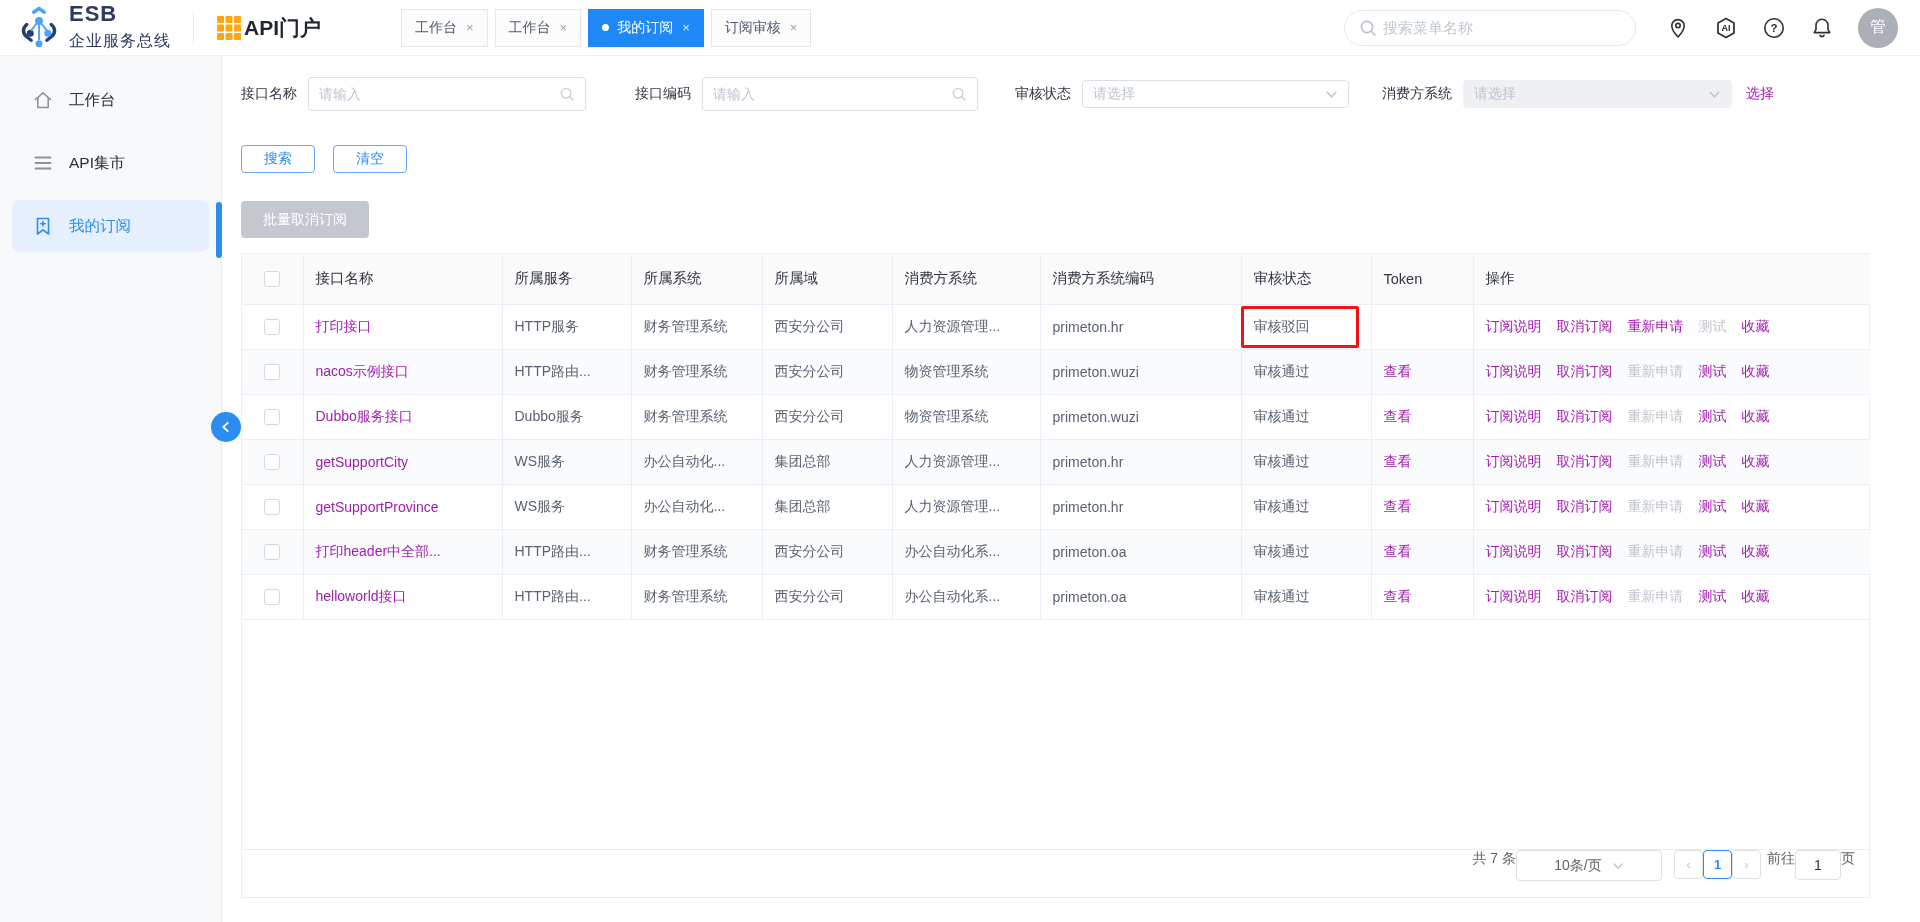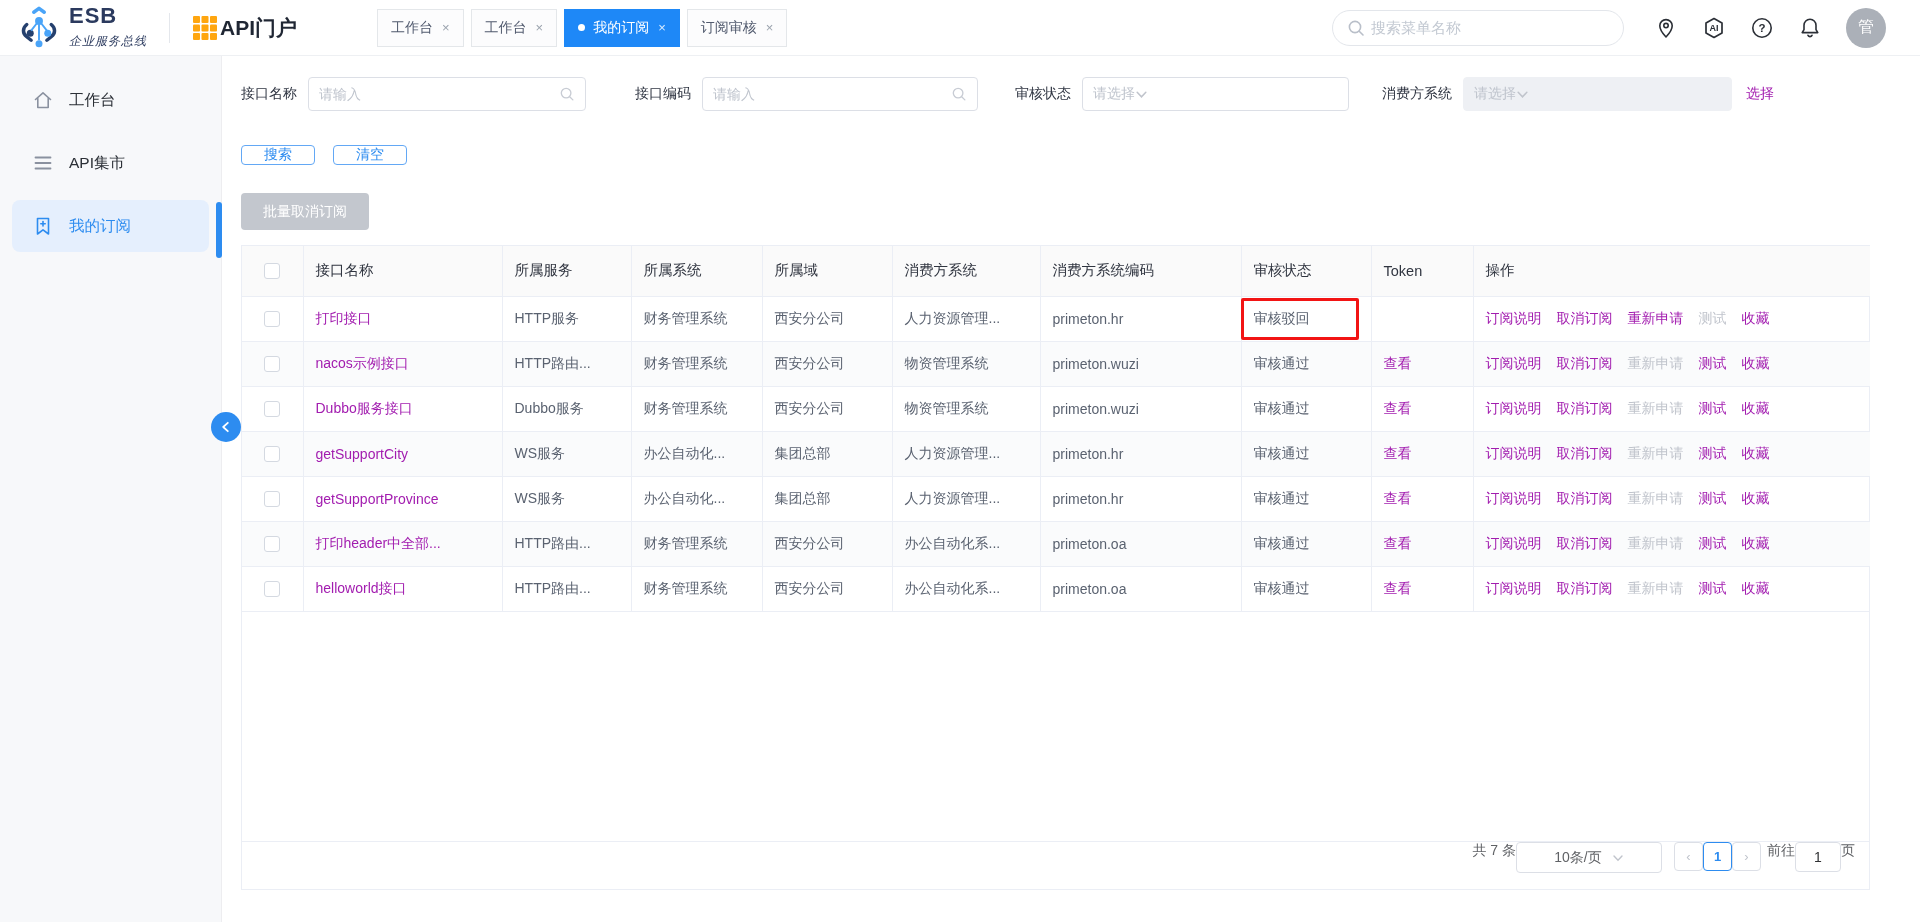--- a/index.html
+++ b/index.html
@@ -1,25 +1,25 @@
 <!DOCTYPE html>
 <html><head>
 <meta charset="utf-8">
 <style>
   * { margin:0; padding:0; box-sizing:border-box; }
   html,body { width:1920px; height:922px; background:#fff; overflow:hidden;
     font-family:"Liberation Sans","DejaVu Sans",sans-serif; color:#515a6e; }
   body { position:relative; }
 
   
-  .hdr { height:56px; display:flex; align-items:center; padding:0 34px 0 18px;
+  .hdr { height:56px; display:flex; align-items:center; padding:0 22px 0 18px;
     border-bottom:1px solid #eef0f3; background:#fff; position:relative; z-index:5; }
   .logo { display:flex; align-items:center; gap:9px; }
   .logo-txt .t1 { font-size:22px; font-weight:bold; color:#2b3a5e; line-height:22px; letter-spacing:1px; }
-  .logo-txt .t2 { font-size:12px; color:#2b3a5e; margin-top:6px; letter-spacing:1px;font-style:italic; }
+  .logo-txt .t2 { font-size:16px; color:#2b3a5e; margin-top:6px; letter-spacing:1px; }
   .hdr-divider { width:1px; height:30px; background:#e4e7ec; margin:0 22px; }
   .portal { display:flex; align-items:center; gap:2px; }
   .portal-title { font-size:21px; font-weight:bold; color:#1f2633; }
 
   .tabs { display:flex; gap:7px; margin-left:80px; }
   .tab { height:38px; display:flex; align-items:center; padding:0 13px; cursor:pointer;
     background:#fcfcfd; border:1px solid #e4e7ea; font-size:14px; color:#515a6e; }
   .tab .close { margin-left:9px; font-size:13px; color:#9aa2ad; line-height:1; }
   .tab.active { background:#1e88f7; border-color:#1e88f7; color:#fff; }
   .tab.active .close { color:#d9ecff; }
@@ -53,29 +53,29 @@
   .main { flex:1; padding:0 49px 0 19px; position:relative; }
 
   
   .filters { display:flex; align-items:center; margin-top:21px; }
   .fgroup { display:flex; align-items:center; }
   .flabel { font-size:14px; color:#2f3542; margin-right:11px; white-space:nowrap; }
   .finput { width:278px; height:34px; border:1px solid #dcdfe6; border-radius:4px;
     display:flex; align-items:center; padding:0 10px; gap:6px; background:#fff; }
   .finput input { border:none; outline:none; flex:1; font-size:14px; font-family:inherit; color:#515a6e; }
   .finput input::placeholder { color:#bfc4cd; }
-  .fselect { width:267px; height:34px; border:1px solid #dcdfe6; border-radius:4px;
-    display:flex; align-items:center; padding:0 10px;
+  .fselect { width:267px; height:28px; border:1px solid #dcdfe6; border-radius:4px;
+    display:flex; align-items:center; justify-content:space-between; padding:0 10px;
     font-size:14px; color:#bfc4cd; background:#fff; cursor:pointer; }
   .fselect.disabled { background:#eef0f4; border-color:#eef0f4; cursor:not-allowed; }
   .link { color:#a21caf; cursor:pointer; text-decoration:none; }
   .select-link { font-size:14px; margin-left:14px; }
 
   .btn-row { display:flex; gap:18px; margin-top:34px; }
-  .btn-outline { min-width:74px; height:20px; background:#fff; border:1px solid #63a8f5;
+  .btn-outline { min-width:74px; height:28px; background:#fff; border:1px solid #63a8f5;
     border-radius:4px; color:#2d8cf0; font-size:14px; font-family:inherit; cursor:pointer; padding:0 14px; }
   .btn-disabled { margin-top:28px; height:37px; padding:0 22px; background:#c3c7ce; border:none;
     border-radius:4px; color:#fff; font-size:14px; font-family:inherit; cursor:not-allowed; }
 
   
   .panel { margin-top:15px; width:1629px; height:645px; border:1px solid #ebeef5;
     position:relative; background:#fff; }
   table { border-collapse:collapse; table-layout:fixed; width:1628px; font-size:14px; }
   col.c-check{width:61px;} col.c-name{width:199px;} col.c-service{width:129px;}
   col.c-system{width:131px;} col.c-domain{width:130px;} col.c-consumer{width:148px;}

